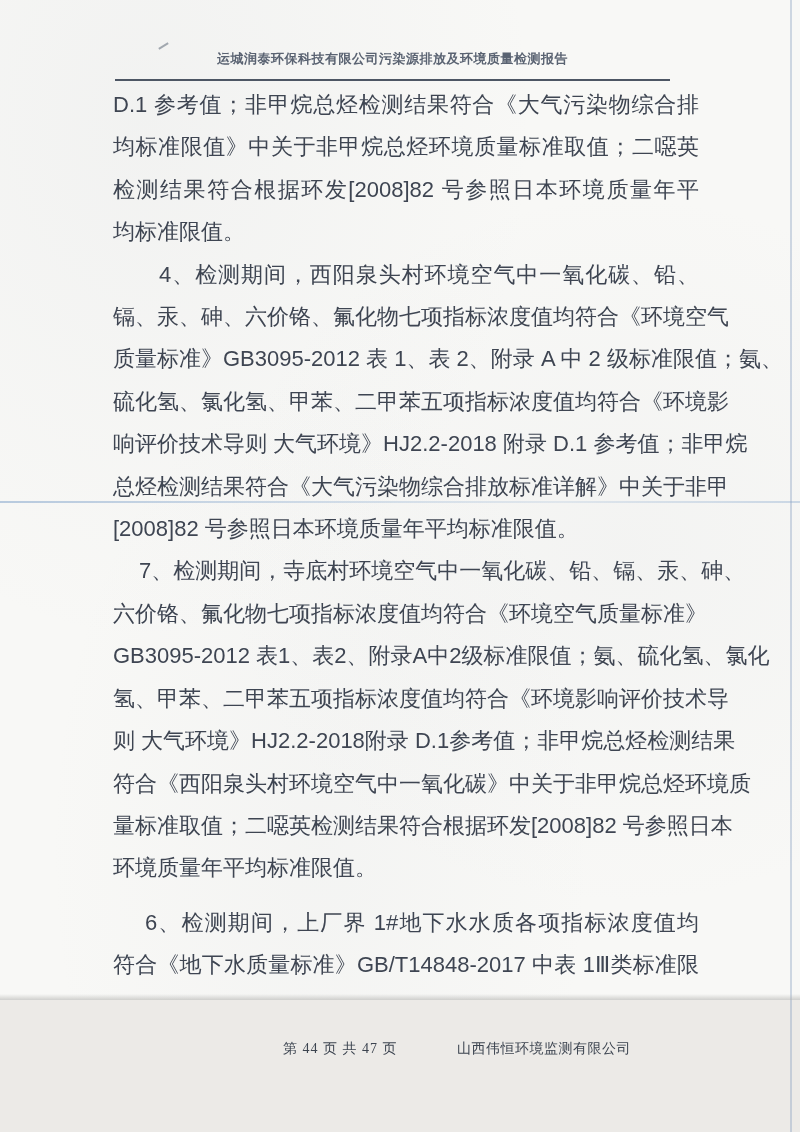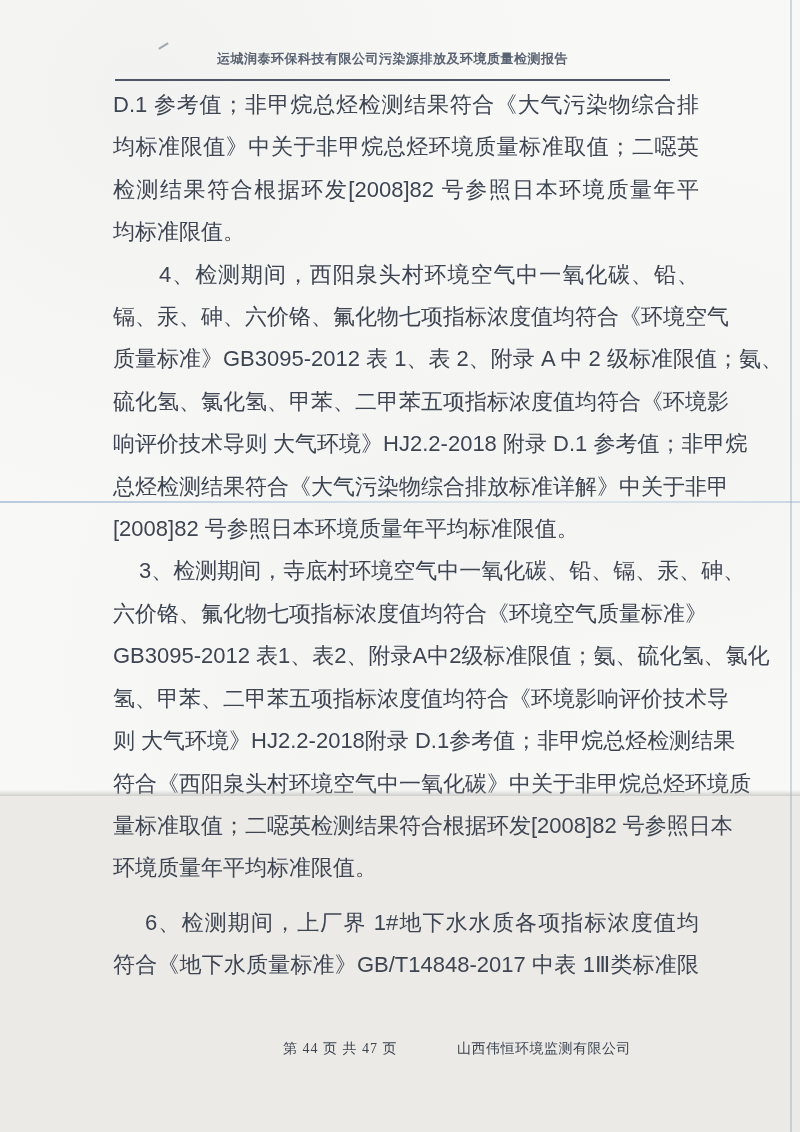--- a/index.html
+++ b/index.html
@@ -9,21 +9,21 @@
   body {
     width: 800px;
     height: 1132px;
     background: #eceae7;
     font-family: "Liberation Serif", "DejaVu Serif", serif;
     overflow: hidden;
   }
   .page {
     position: relative;
     width: 800px;
-    height: 796px;
+    height: 1000px;
     background:
       radial-gradient(ellipse at 18% 12%, rgba(185,190,198,0.10), transparent 42%),
       radial-gradient(ellipse at 78% 55%, rgba(185,190,198,0.08), transparent 46%),
       radial-gradient(ellipse at 40% 85%, rgba(185,190,198,0.07), transparent 40%),
       #f8f8f6;
   }
   
   .fold-line {
     position: absolute;
     left: 0;
@@ -163,21 +163,21 @@
       <div class="line indent-a">4、检测期间，西阳泉头村环境空气中一氧化碳、铅、</div>
       <div class="line">镉、汞、砷、六价铬、氟化物七项指标浓度值均符合《环境空气</div>
       <div class="line">质量标准》GB3095-2012 表 1、表 2、附录 A 中 2 级标准限值；氨、</div>
       <div class="line">硫化氢、氯化氢、甲苯、二甲苯五项指标浓度值均符合《环境影</div>
       <div class="line">响评价技术导则 大气环境》HJ2.2-2018 附录 D.1 参考值；非甲烷</div>
       <div class="line">总烃检测结果符合《大气污染物综合排放标准详解》中关于非甲</div>
       <div class="line end">[2008]82 号参照日本环境质量年平均标准限值。</div>
     </div>
 
     <div class="para">
-      <div class="line indent-b">3、检测期间，寺底村环境空气中一氧化碳、铅、镉、汞、砷、</div>
+      <div class="line indent-b">7、检测期间，寺底村环境空气中一氧化碳、铅、镉、汞、砷、</div>
       <div class="line">六价铬、氟化物七项指标浓度值均符合《环境空气质量标准》</div>
       <div class="line">GB3095-2012 表1、表2、附录A中2级标准限值；氨、硫化氢、氯化</div>
       <div class="line">氢、甲苯、二甲苯五项指标浓度值均符合《环境影响评价技术导</div>
       <div class="line">则 大气环境》HJ2.2-2018附录 D.1参考值；非甲烷总烃检测结果</div>
       <div class="line">符合《西阳泉头村环境空气中一氧化碳》中关于非甲烷总烃环境质</div>
       <div class="line">量标准取值；二噁英检测结果符合根据环发[2008]82 号参照日本</div>
       <div class="line end">环境质量年平均标准限值。</div>
     </div>
 
     <div class="para space-before">

